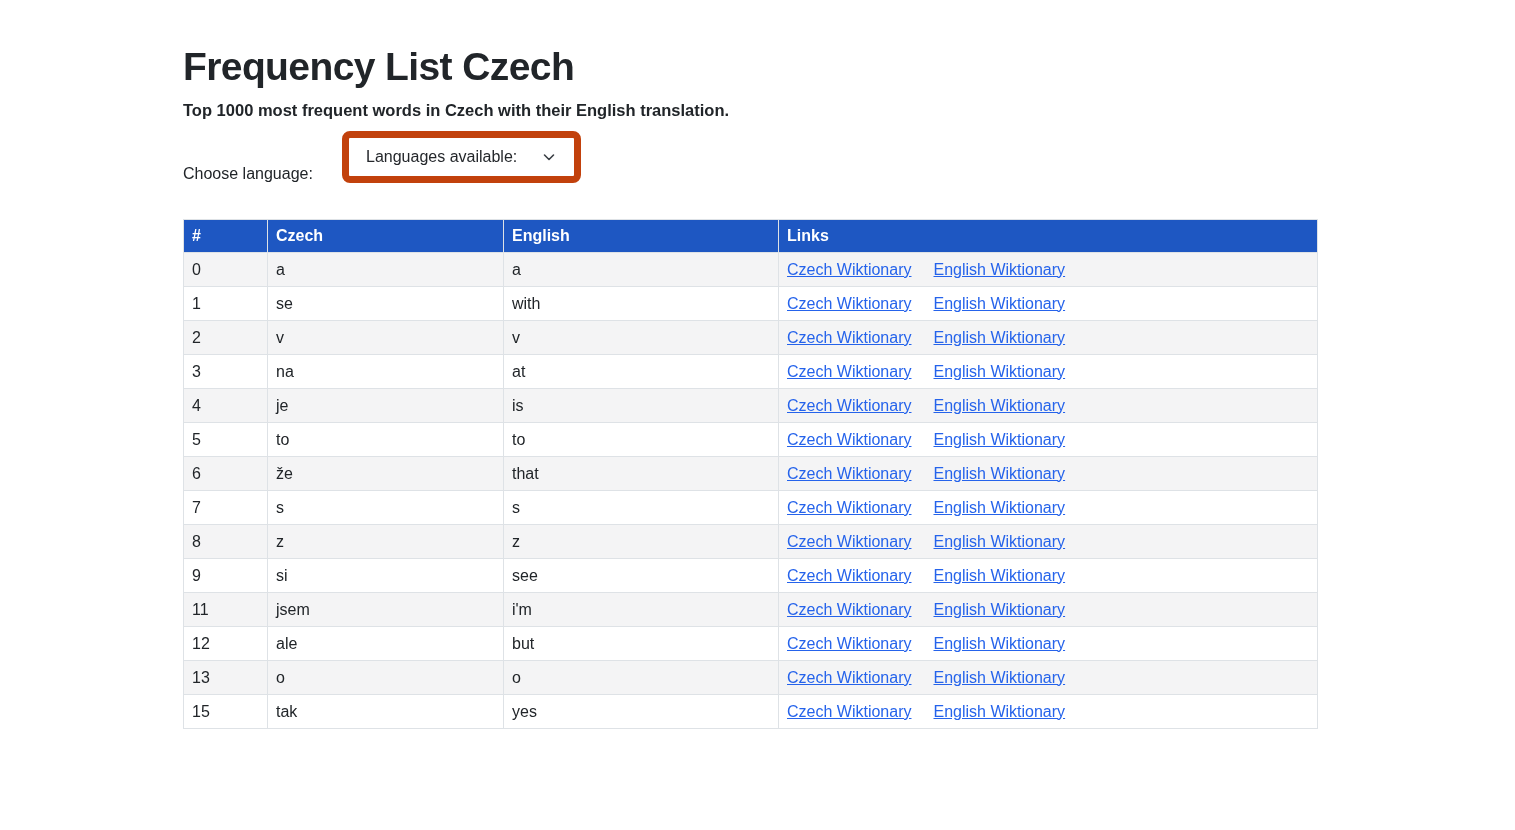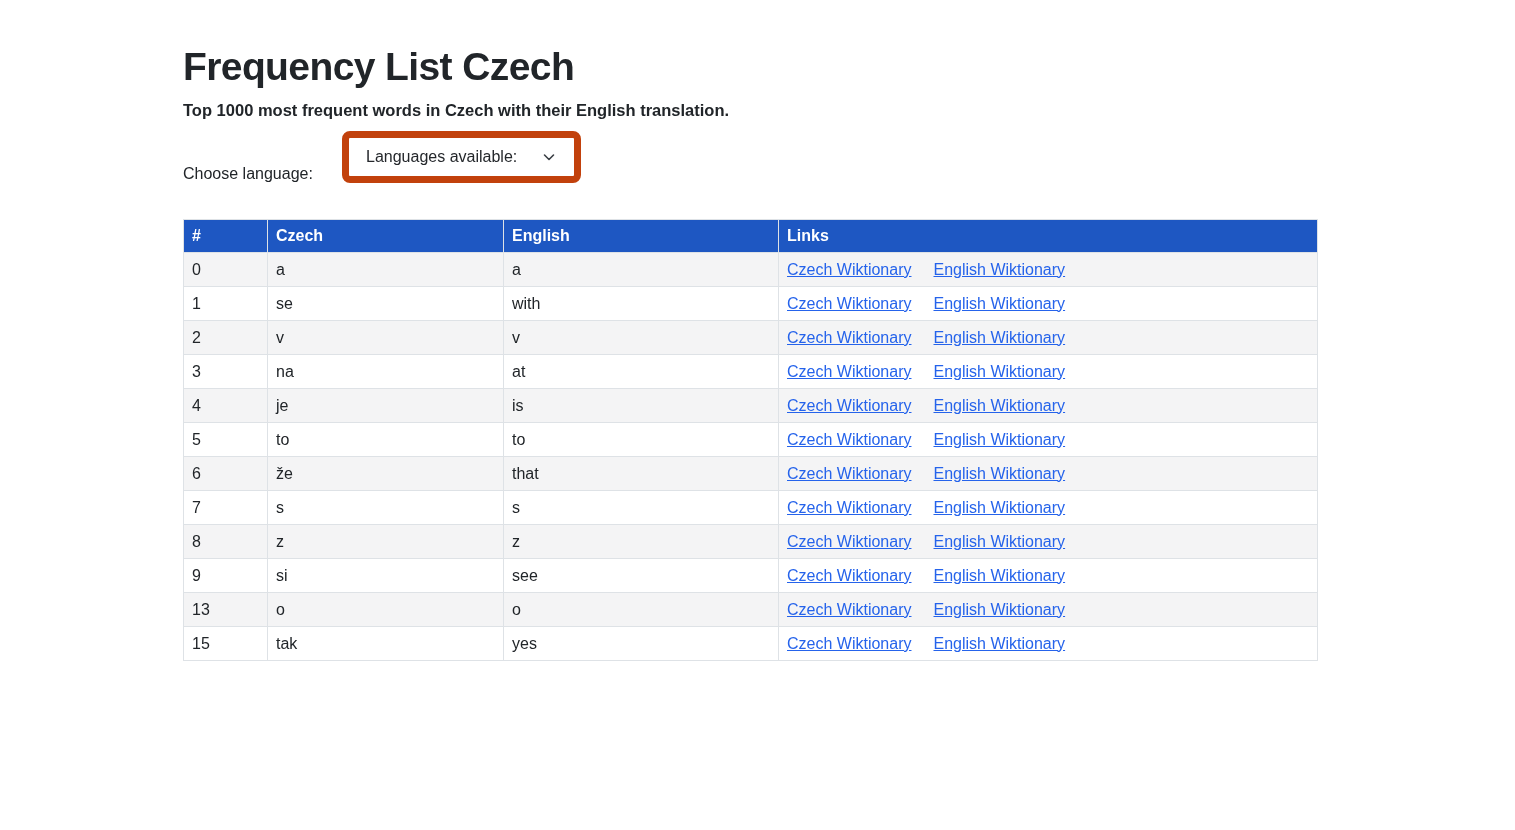--- a/index.html
+++ b/index.html
@@ -194,20 +194,32 @@
           <td>z</td>
           <td class="links-cell"><a href="#">Czech Wiktionary</a><a href="#">English Wiktionary</a></td>
         </tr>
         <tr>
           <td>9</td>
           <td>si</td>
           <td>see</td>
           <td class="links-cell"><a href="#">Czech Wiktionary</a><a href="#">English Wiktionary</a></td>
         </tr>
         <tr>
+          <td>11</td>
+          <td>jsem</td>
+          <td>i'm</td>
+          <td class="links-cell"><a href="#">Czech Wiktionary</a><a href="#">English Wiktionary</a></td>
+        </tr>
+        <tr>
+          <td>12</td>
+          <td>ale</td>
+          <td>but</td>
+          <td class="links-cell"><a href="#">Czech Wiktionary</a><a href="#">English Wiktionary</a></td>
+        </tr>
+        <tr>
           <td>13</td>
           <td>o</td>
           <td>o</td>
           <td class="links-cell"><a href="#">Czech Wiktionary</a><a href="#">English Wiktionary</a></td>
         </tr>
         <tr>
           <td>15</td>
           <td>tak</td>
           <td>yes</td>
           <td class="links-cell"><a href="#">Czech Wiktionary</a><a href="#">English Wiktionary</a></td>

